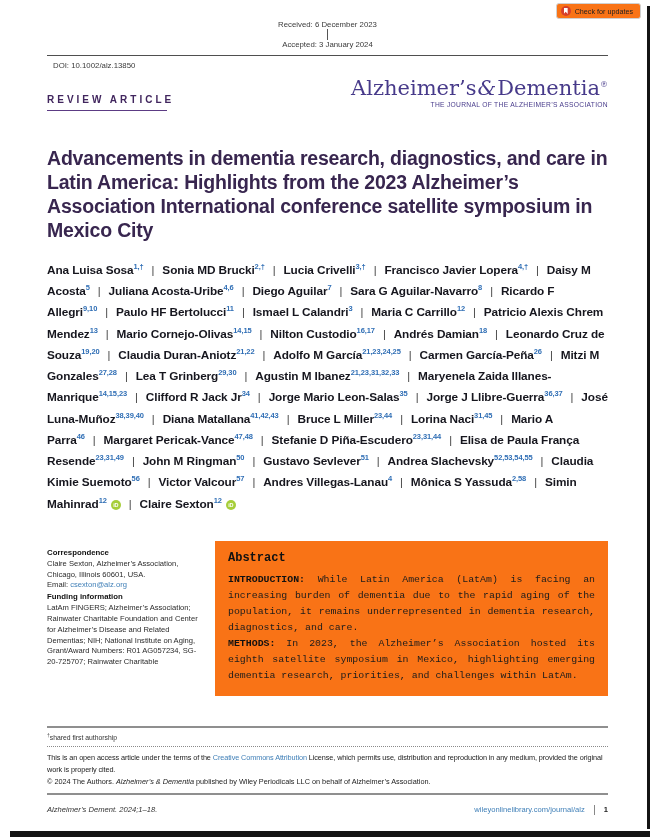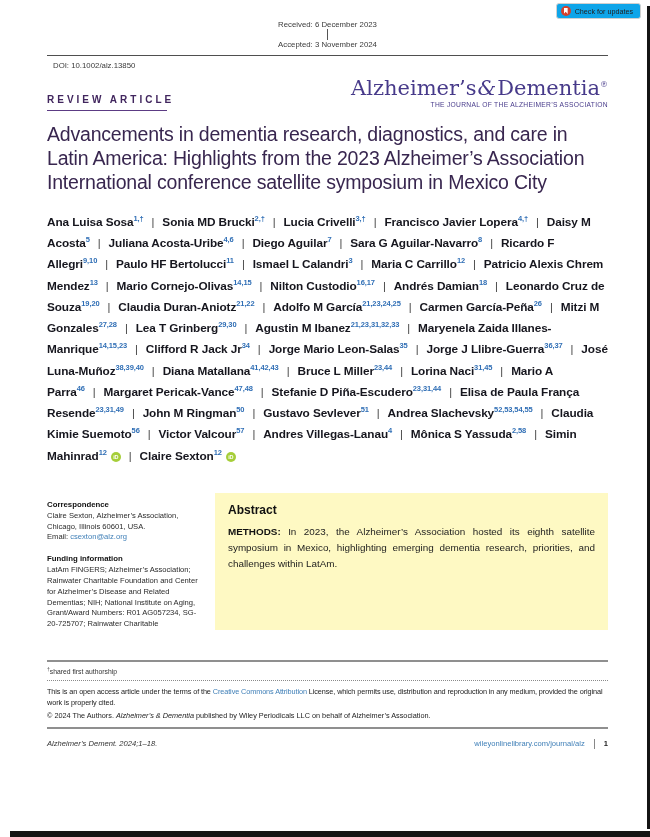--- a/index.html
+++ b/index.html
@@ -2,21 +2,21 @@
 <html><head>
 <meta charset="utf-8">
 <style>
   * { margin:0; padding:0; box-sizing:border-box; }
   html,body { width:650px; height:837px; background:#fff; font-family:"Liberation Sans", sans-serif; }
   .page { position:relative; width:650px; height:837px; background:#fff; overflow:hidden; }
   .scan-bar-right { position:absolute; top:6px; right:0; width:3px; bottom:8px; background:#141414; }
   .scan-bar-bottom { position:absolute; left:10px; right:0; bottom:0; height:6px; background:#141414; }
 
   .check-badge { position:absolute; top:3px; right:9px; display:flex; align-items:center; gap:4px;
-    background:#0ea5e9; border:1px solid #d0d0d0; border-radius:3px; padding:2px 7px 2px 4px;
+    background:#f97316; border:1px solid #d0d0d0; border-radius:3px; padding:2px 7px 2px 4px;
     font-size:7.2px; color:#222; z-index:5; cursor:pointer; }
   .cross-icon { width:10px; height:10px; border-radius:50%; background:#d6402b; position:relative; flex:none; }
   .cross-icon span { position:absolute; left:3px; top:2px; width:4px; height:6px; background:#fff;
     clip-path: polygon(0 0,100% 0,100% 100%,50% 62%,0 100%); }
 
   .content { padding:20px 42px 0 47px; }
 
   .dates-row { display:flex; align-items:center; font-size:7.8px; color:#3a3a3a;
     border-bottom:1px solid #4f4f4f; padding-bottom:6px;flex-direction:column; }
   .v-div { width:1px; height:11px; background:#555; margin:0 13px; }
@@ -25,37 +25,37 @@
   .header-row { display:flex; justify-content:space-between; align-items:flex-start; margin-top:6px; }
   .review-article { margin-top:18px; }
   .review-article .label { font-size:10px; font-weight:bold; letter-spacing:3px; color:#41265e; }
   .review-article .underline { width:120px; height:1px; background:#5c3b84; margin-top:5px; }
   .logo-block { text-align:right; }
   .logo-main { font-family:"DejaVu Serif", serif; font-size:21px; color:#473a8a; }
   .logo-main .amp { font-style:italic; margin:0 1px; }
   .logo-main sup { font-size:8px; }
   .logo-tagline { font-size:6.7px; color:#473a8a; letter-spacing:0.3px; margin-top:1px; }
 
-  .title { margin-top:12px; font-size:19.5px; font-weight:normal; color:#38264f;
+  .title { margin-top:36px; font-size:19.5px; font-weight:bold; color:#38264f;
     line-height:1.23; letter-spacing:-0.2px; max-width:575px; }
 
   .authors { margin-top:17px; font-size:11.8px; font-weight:bold; color:#16161e; line-height:1.8; letter-spacing:-0.1px; }
   .a-sup { color:#2f6eb5; font-size:7.5px; font-weight:700; }
   .sep { color:#3c3c3c; font-weight:300; margin:0 8px; font-size:11px; }
   .orcid { display:inline-block; width:10px; height:10px; border-radius:50%; background:#a6ce39;
     color:#fff; font-size:5.5px; font-weight:bold; text-align:center; line-height:10px;
     margin-left:4px; vertical-align:1px; cursor:pointer; }
 
   .lower { display:flex; margin-top:26px; }
   .sidebar { width:168px; flex:none; padding:6px 12px 0 0; font-size:7.6px; color:#2a2a2a; line-height:1.42; }
   .sidebar .head { font-weight:bold; font-size:7.8px; color:#111; margin-bottom:1px; }
-  .sidebar .block + .block { margin-top:10px; }
+  .sidebar .block + .block { }
   .link { color:#4180b8; cursor:pointer; text-decoration:none; }
 
-  .abstract-box { flex:1; background:#fef9c3; padding:10px 13px 12px; }
+  .abstract-box { flex:1; background:#f97316; padding:10px 13px 12px;font-family:Liberation Mono, monospace; }
   .abstract-box h3 { font-size:12px; font-weight:bold; color:#111; margin-bottom:7px; }
   .abs { font-size:9.9px; line-height:1.62; text-align:justify; color:#1c1c1c; }
   .abs b { color:#111; }
 
   .footnote-rule { margin-top:30px; border-top:2px solid #8f8f8f; }
   .footnote { font-size:6.8px; color:#333; padding:4px 0 5px; }
   .footnote sup { font-size:5px; }
   .dotted { border-top:1.5px dotted #8a8a8a; }
   .license { margin-top:5px; font-size:7.3px; line-height:1.55; color:#222; letter-spacing:-0.1px; }
   .copyright { margin-top:2px; font-size:7.3px; color:#222; }
@@ -77,21 +77,21 @@
         <span></span>
       </span>
     <span>Check for updates</span>
   </div>
 
   <div class="content">
 
     <div class="dates-row">
       <span>Received: 6 December 2023</span>
       <span class="v-div"></span>
-      <span>Accepted: 3 November 2024</span>
+      <span>Accepted: 3 January 2024</span>
     </div>
 
     <div class="doi">DOI: 10.1002/alz.13850</div>
 
     <div class="header-row">
       <div class="review-article">
         <div class="label">REVIEW ARTICLE</div>
         <div class="underline"></div>
       </div>
       <div class="logo-block">
@@ -117,20 +117,21 @@
           </div>
         </div>
         <div class="block">
           <div class="head">Funding information</div>
           <div>LatAm FINGERS; Alzheimer’s Association; Rainwater Charitable Foundation and Center for Alzheimer’s Disease and Related Dementias; NIH; National Institute on Aging, Grant/Award Numbers: R01 AG057234, SG-20-725707; Rainwater Charitable</div>
         </div>
       </div>
 
       <div class="abstract-box">
         <h3>Abstract</h3>
+        <p class="abs"><b>INTRODUCTION:</b><span> While Latin America (LatAm) is facing an increasing burden of dementia due to the rapid aging of the population, it remains underrepresented in dementia research, diagnostics, and care.</span></p>
         <p class="abs"><b>METHODS:</b><span> In 2023, the Alzheimer’s Association hosted its eighth satellite symposium in Mexico, highlighting emerging dementia research, priorities, and challenges within LatAm.</span></p>
       </div>
 
     </div>
 
     <div class="footnote-rule"></div>
     <div class="footnote">
       <sup>†</sup><span>shared first authorship</span>
     </div>
     <div class="dotted"></div>

